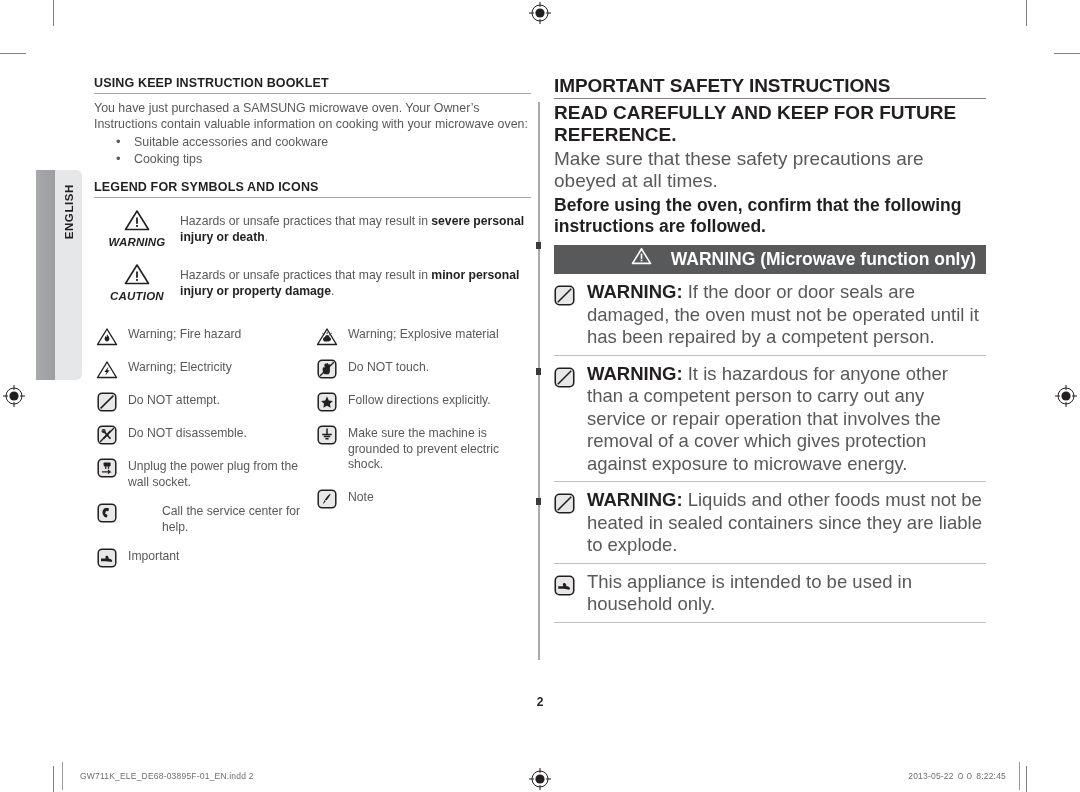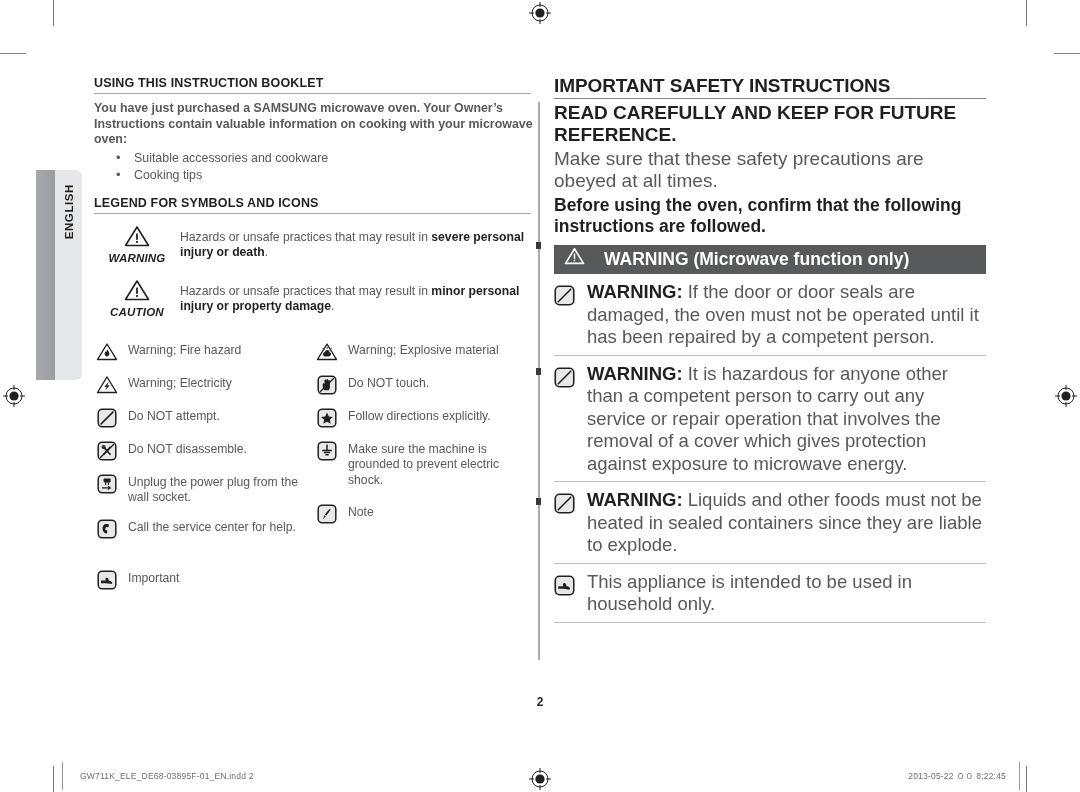--- a/index.html
+++ b/index.html
@@ -125,21 +125,20 @@
     border-bottom: 1.5px solid #a7a9ac;
     margin: 0 0 7px 0;
     width: 437px;
     box-sizing: border-box;
   }
   .l-body {
     font-size: 12.4px;
     line-height: 15.5px;
     color: #58595b;
     margin: 0;
-    font-weight: bold;
   }
   .l-bullets {
     list-style: none;
     margin: 2px 0 0 0;
     padding: 0 0 0 22px;
     font-size: 12.4px;
     line-height: 17px;
     color: #58595b;
   }
   .l-bullets li {
@@ -251,20 +250,21 @@
     background: #58595b;
     color: #ffffff;
     font-size: 17.5px;
     font-weight: bold;
     line-height: 26px;
     padding: 1px 10px 2px 10px;
     display: flex;
     align-items: center;
     gap: 19px;
     box-sizing: border-box;
+    justify-content: flex-end;
   }
 
   .warn-item {
     display: flex;
     align-items: flex-start;
     padding: 7px 0 6px 0;
     border-bottom: 1.3px solid #bcbec0;
   }
   .warn-item:first-of-type { border-top: none; }
   .warn-icon {
@@ -388,21 +388,21 @@
     </div>
   </div>
 
   <div class="col-divider"></div>
   <div class="col-tick" style="top:212px;"></div>
   <div class="col-tick" style="top:338px;"></div>
   <div class="col-tick" style="top:468px;"></div>
 
   <div class="col-left">
 
-    <h2 class="l-head">USING THIS INSTRUCTION BOOKLET</h2>
+    <h2 class="l-head">USING KEEP INSTRUCTION BOOKLET</h2>
     <p class="l-body">You have just purchased a SAMSUNG microwave oven. Your Owner’s Instructions contain valuable information on cooking with your microwave oven:</p>
 
     <ul class="l-bullets">
       <li>Suitable accessories and cookware</li>
       <li>Cooking tips</li>
     </ul>
 
     <h2 class="l-head" style="margin-top:12px;">LEGEND FOR SYMBOLS AND ICONS</h2>
 
     <div class="legend-row">
@@ -489,21 +489,21 @@
               <rect x="1.2" y="1.2" width="17.6" height="17.6" rx="4" fill="#e8e8e8" stroke="#231f20" stroke-width="1.5"></rect>
               <rect x="6.6" y="4.4" width="7" height="4" rx="0.8" fill="#231f20"></rect>
               <rect x="8" y="8.4" width="1.3" height="2.4" fill="#231f20"></rect>
               <rect x="10.8" y="8.4" width="1.3" height="2.4" fill="#231f20"></rect>
               <path d="M5 13.8 h8 l-2 -1.8 M13 13.8 l-2 1.8" fill="none" stroke="#231f20" stroke-width="1.2"></path>
             </svg>
           </div>
           <div class="icon-label">Unplug the power plug from the wall socket.</div>
         </div>
 
-        <div class="icon-item" style="margin-bottom:27px;">
+        <div class="icon-item" style="margin-bottom:11px;gap:34px;">
           <div class="icon-box">
             <svg width="20" height="20" viewBox="0 0 20 20">
               <rect x="1.2" y="1.2" width="17.6" height="17.6" rx="4" fill="#e8e8e8" stroke="#231f20" stroke-width="1.5"></rect>
               <path d="M7.5 5.2 c-1.3 1.1 -2 2.6 -2 4.3 c0 2.2 1.3 4.1 3.3 5 c.6 .3 1.2 -.1 1.3 -.7 l.3 -1.4 c.1 -.5 -.2 -.9 -.6 -1 l-1 -.3 c-.4 -.1 -.6 -.5 -.5 -.9 l.4 -1.5 c.1 -.4 .5 -.7 .9 -.6 l1 .2 c.5 .1 .9 -.2 1 -.7 l.3 -1.4 c.1 -.6 -.3 -1.1 -.9 -1.2 c-1.2 -.2 -2.3 .1 -3.5 .2 z" fill="#231f20"></path>
             </svg>
           </div>
           <div class="icon-label">Call the service center for help.</div>
         </div>
 
         <div class="icon-item">

